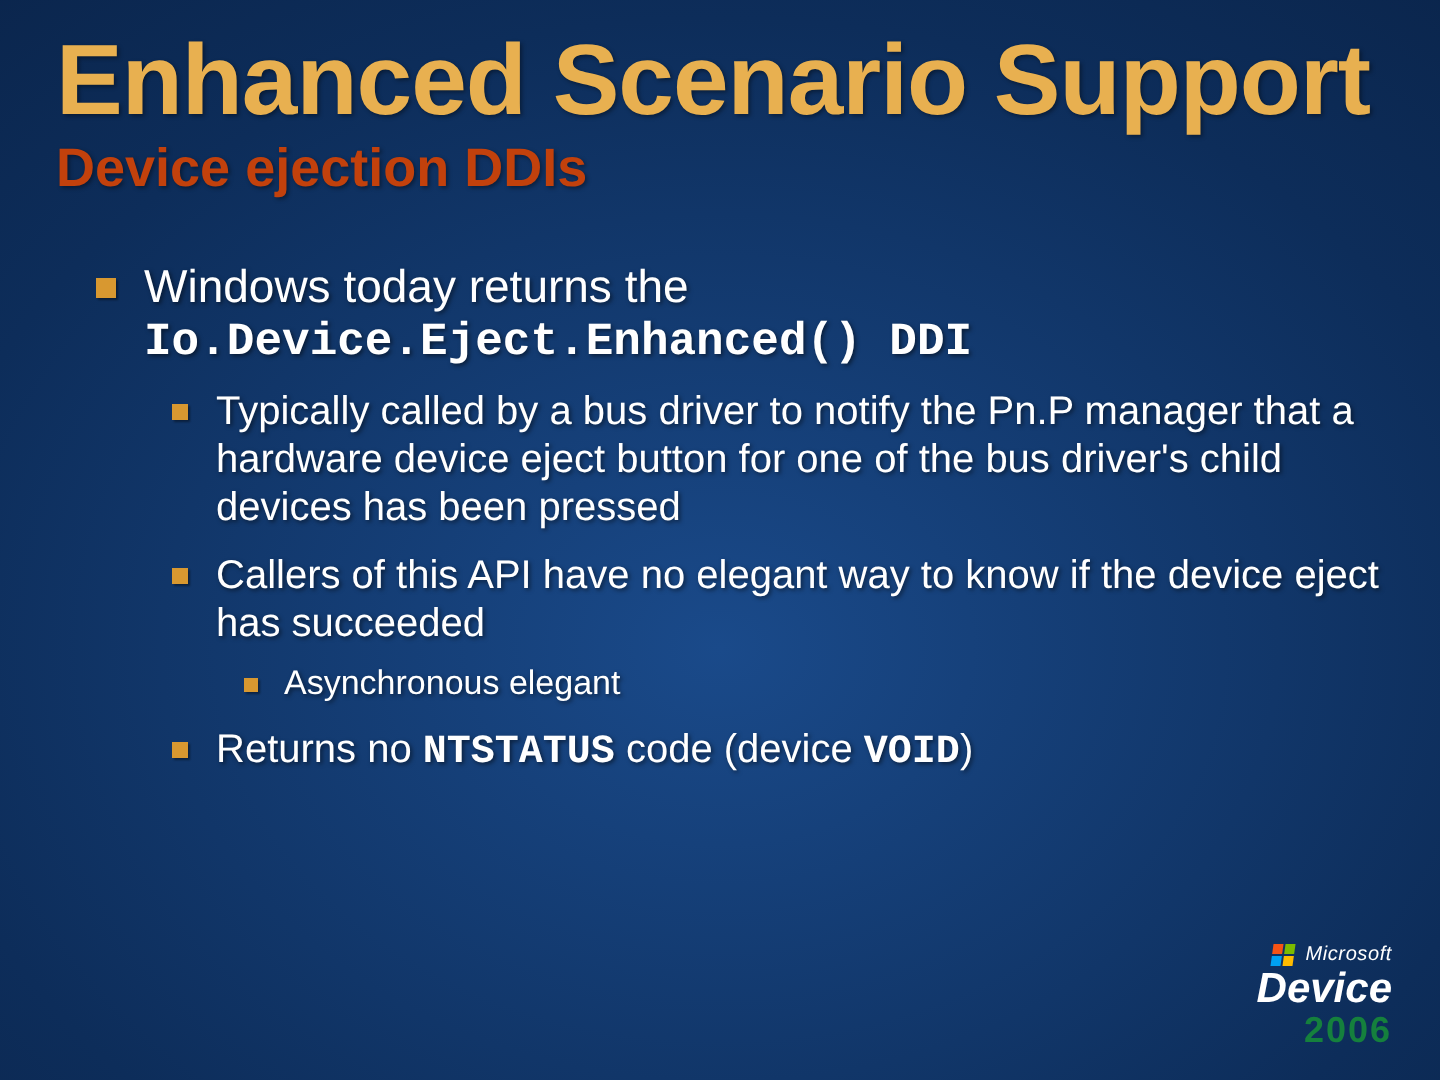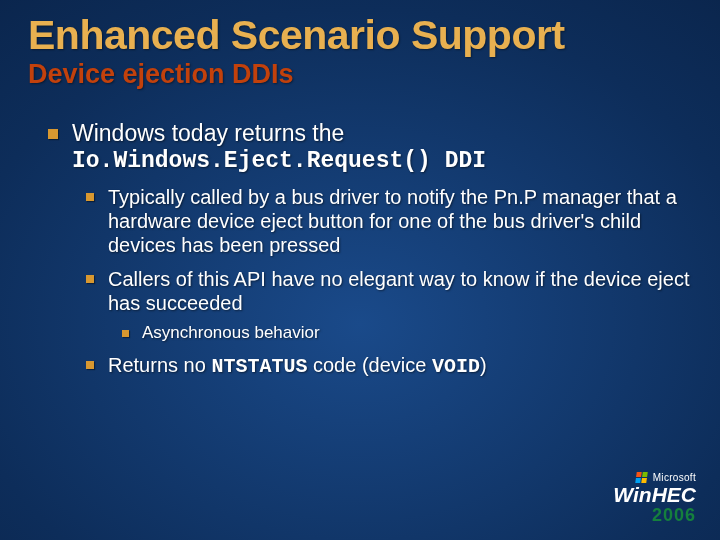--- a/index.html
+++ b/index.html
@@ -7,21 +7,21 @@
   body {
     background: radial-gradient(ellipse 900px 700px at 50% 60%, #1a4a8a 0%, #0d2d5a 45%, #051530 100%);
     font-family: "Segoe UI", Tahoma, Arial, sans-serif;
     color: #fff;
     position: relative;
   }
   .slide {
     padding: 14px 28px 0 28px;
   }
   .title {
-    font-size: 41px;
+    font-size: 50px;
     font-weight: 700;
     color: #e8b050;
     letter-spacing: -0.5px;
     line-height: 1.05;
     text-shadow: 1px 1px 2px rgba(0,0,0,0.4);
   }
   .subtitle {
     font-size: 27px;
     font-weight: 700;
     color: #c2410c;
@@ -49,52 +49,52 @@
     content: ""; position: absolute; left: -20px; top: 7px;
     width: 7px; height: 7px; background: #d89830;
     box-shadow: 1px 1px 1px rgba(0,0,0,0.4);
   }
   .mono { font-family: "Consolas", "Courier New", monospace; font-weight: 700; }
   .logo {
     position: absolute; right: 24px; bottom: 14px;
     text-align: right; color: #fff;
   }
   .logo .row { display: flex; align-items: center; justify-content: flex-end; gap: 6px; }
-  .logo .ms { font-size: 10px; letter-spacing: 0.3px; }
+  .logo .ms { font-size: 10px; font-style: italic; letter-spacing: 0.3px; }
   .logo .brand { font-size: 21px; font-weight: 700; font-style: italic; }
   .logo .year { font-size: 18px; font-weight: 700; color: #15803d; letter-spacing: 1px; margin-top: -2px; }
   .flag {
     display: inline-grid; grid-template-columns: 5px 5px; grid-template-rows: 5px 5px;
     gap: 1px; transform: skewX(-8deg);
   }
   .flag span:nth-child(1){ background:#f65314; }
   .flag span:nth-child(2){ background:#7cbb00; }
   .flag span:nth-child(3){ background:#00a1f1; }
   .flag span:nth-child(4){ background:#ffbb00; }
 </style>
 </head>
 <body>
 
 <div class="slide">
   <h1 class="title">Enhanced Scenario Support</h1>
   <h2 class="subtitle">Device ejection DDIs</h2>
 
   <ul class="lvl1">
     <li>
-      <span>Windows today returns the </span><span class="mono">Io.Windows.Eject.Request()</span><span class="mono"> DDI</span>
+      <span>Windows today returns the </span><span class="mono">Io.Device.Eject.Enhanced()</span><span class="mono"> DDI</span>
 
       <ul class="lvl2">
         <li>
           <span>Typically called by a bus driver to notify the Pn.P manager that a hardware device eject button for one of the bus driver's child devices has been pressed</span>
         </li>
         <li>
           <span>Callers of this API have no elegant way to know if the device eject has succeeded</span>
           <ul class="lvl3">
             <li>
-              <span>Asynchronous behavior</span>
+              <span>Asynchronous elegant</span>
             </li>
           </ul>
         </li>
         <li>
           <span>Returns no </span><span class="mono">NTSTATUS</span><span> code (device </span><span class="mono">VOID</span><span>)</span>
         </li>
       </ul>
     </li>
   </ul>
 </div>
@@ -102,15 +102,15 @@
 <div class="logo">
   <div class="row">
     <span class="flag">
         <span></span>
         <span></span>
         <span></span>
         <span></span>
       </span>
     <span class="ms">Microsoft</span>
   </div>
-  <div class="brand">WinHEC</div>
+  <div class="brand">Device</div>
   <div class="year">2006</div>
 </div>
 
 </body></html>

